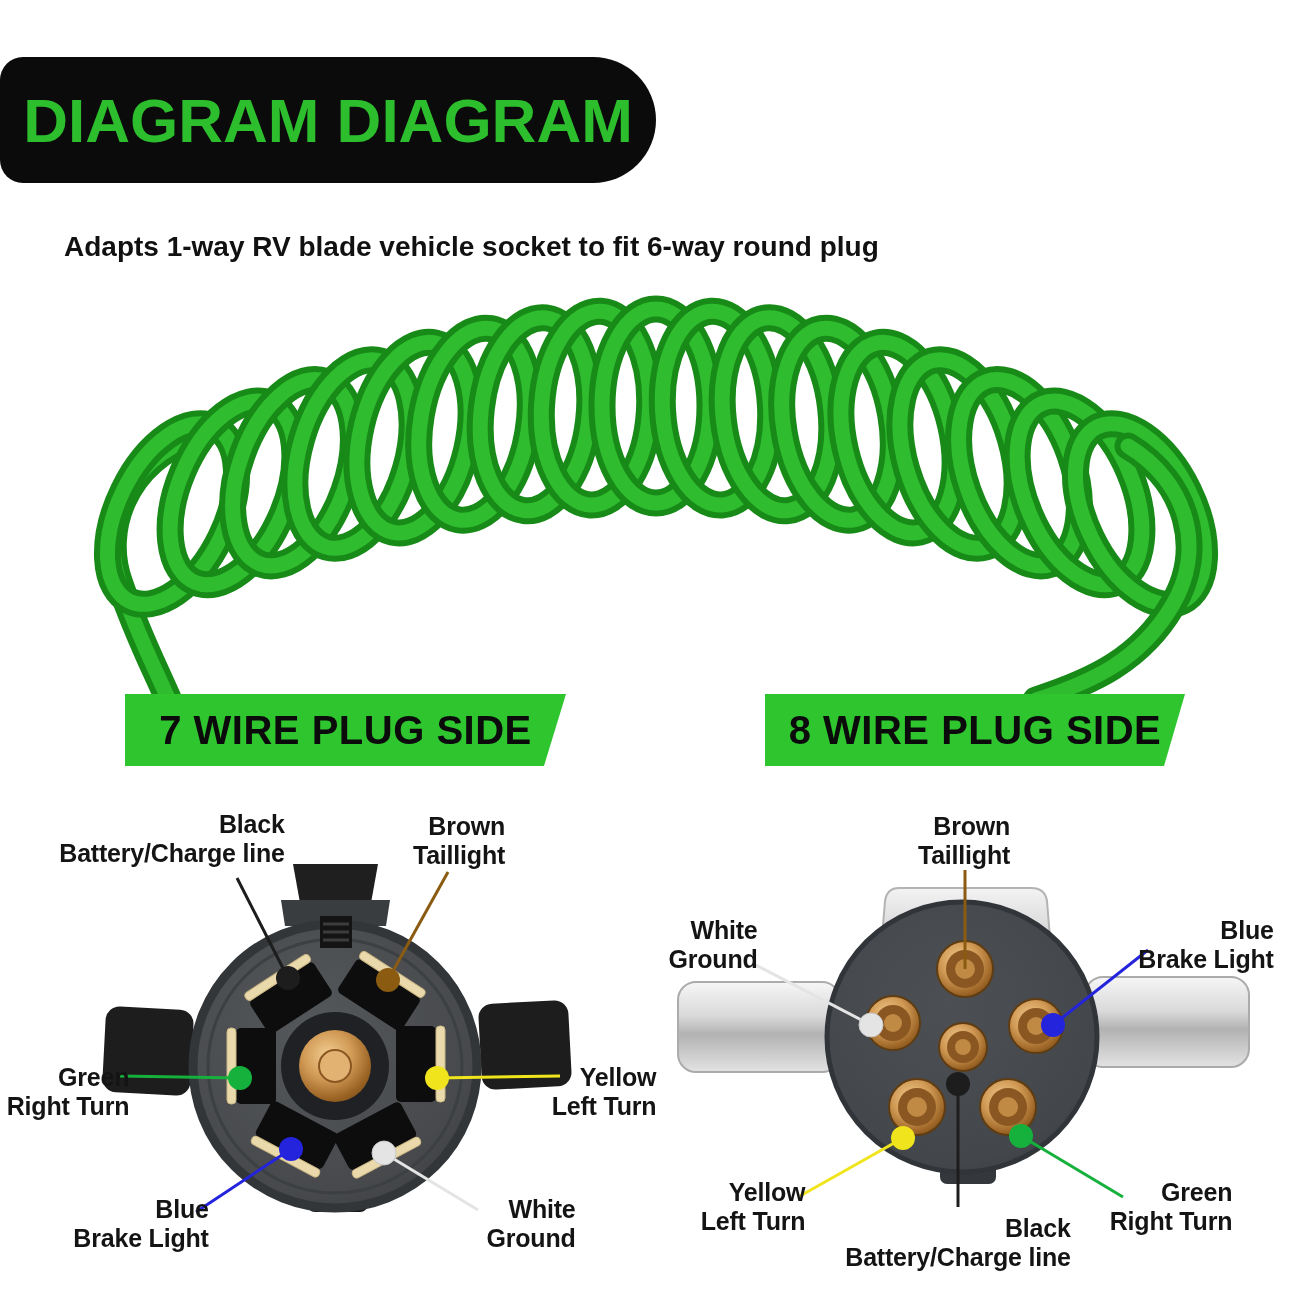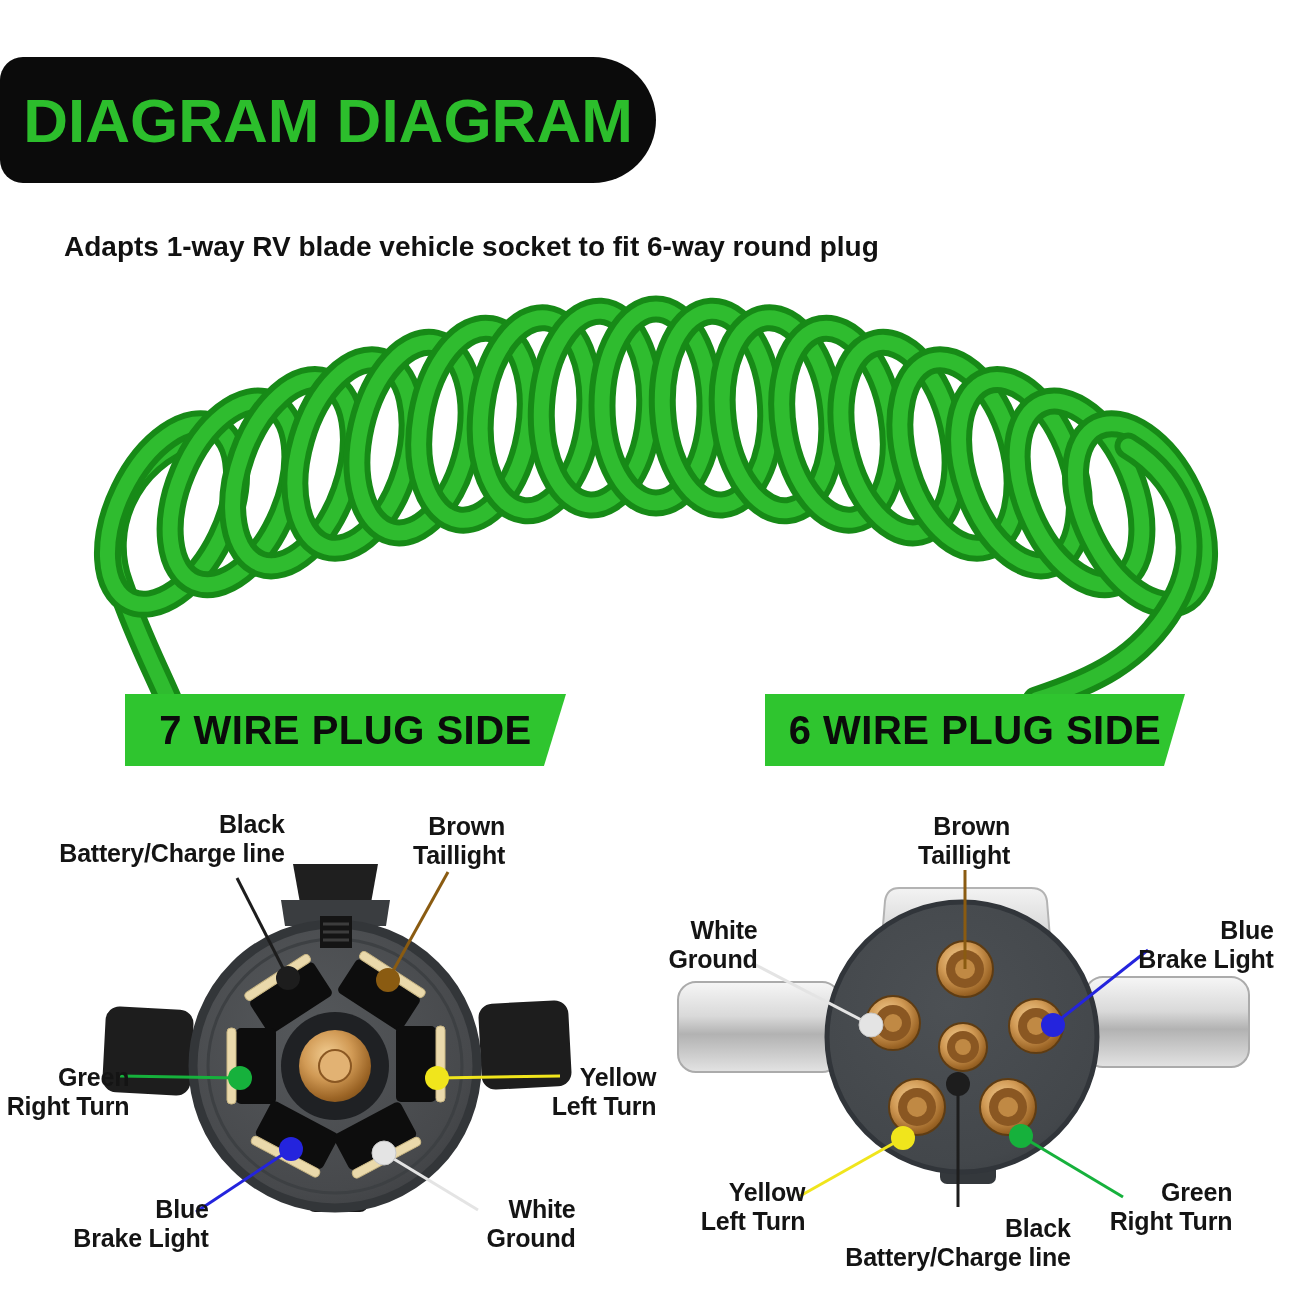--- a/index.html
+++ b/index.html
@@ -246,21 +246,21 @@
 
   <div id="title-banner">
     <span class="t">DIAGRAM DIAGRAM</span>
   </div>
   <div id="subtitle">Adapts 1-way RV blade vehicle socket to fit 6-way round plug</div>
 
   <div id="banner-7" class="side-banner">
     <span>7 WIRE PLUG SIDE</span>
   </div>
   <div id="banner-6" class="side-banner">
-    <span>6 WIRE PLUG SIDE</span>
+    <span>8 WIRE PLUG SIDE</span>
   </div>
 
   <div class="lbl" style="left:172px;top:810px;">
     <div>Black</div>
     <div>Battery/Charge line</div>
   </div>
   <div class="lbl" style="left:459px;top:812px;">
     <div>Brown</div>
     <div>Taillight</div>
   </div>

